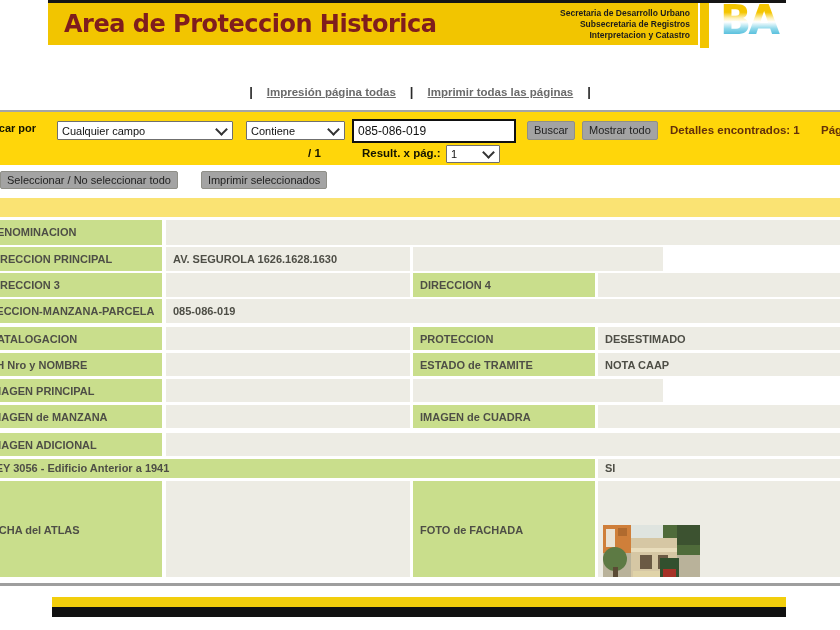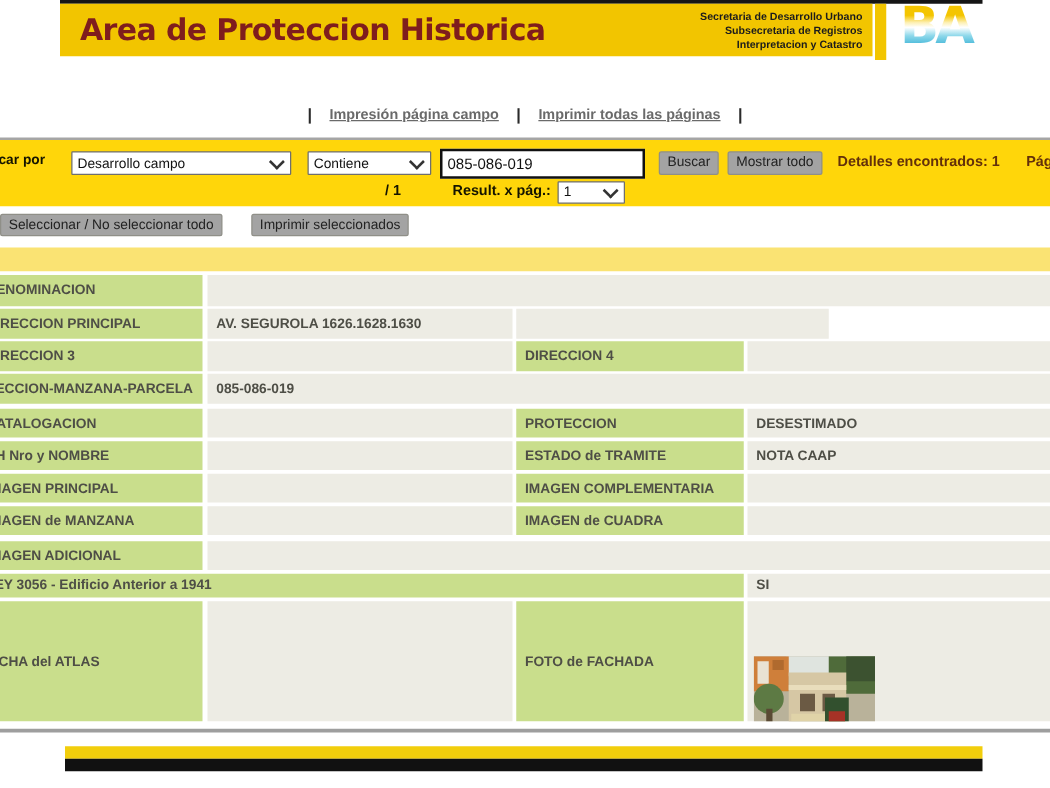--- a/index.html
+++ b/index.html
@@ -97,31 +97,31 @@
     <div>Secretaria de Desarrollo Urbano</div>
     <div>Subsecretaria de Registros</div>
     <div>Interpretacion y Catastro</div>
   </div>
 </div>
 <div class="abs hdr-sep"></div>
 <div class="abs ba-logo">BA</div>
 
 <div class="abs print-row">
   <span class="pipe">|</span>
-  <span class="plink">Impresión página campo</span>
+  <span class="plink">Impresión página todas</span>
   <span class="pipe">|</span>
   <span class="plink">Imprimir todas las páginas</span>
   <span class="pipe">|</span>
 </div>
 <div class="abs rule"></div>
 
 <div class="abs searchbar">
   <div class="abs sb-label" style="left:-22px;top:10px;">Buscar por</div>
   <div class="abs sel" style="left:57px;top:9px;width:176px;height:19px;">
-    <span class="txt">Desarrollo campo</span>
+    <span class="txt">Cualquier campo</span>
     <span class="chev"></span>
   </div>
   <div class="abs sel" style="left:246px;top:9px;width:99px;height:19px;">
     <span class="txt">Contiene</span>
     <span class="chev"></span>
   </div>
   <input class="abs qinput" style="left: 352px; top: 7px; width: 164px; height: 24px;" value="085-086-019">
   <button class="abs btn" style="left:527px;top:9px;">Buscar</button>
   <button class="abs btn" style="left:582px;top:9px;">Mostrar todo</button>
   <div class="abs found" style="left:670px;top:12px;">Detalles encontrados: 1</div>
@@ -175,21 +175,20 @@
 <div class="trow" style="top:353px;">
   <div class="cell lab h23">PH Nro y NOMBRE</div>
   <div class="cell val1 h23"></div>
   <div class="cell lab2 h23">ESTADO de TRAMITE</div>
   <div class="cell val2 h23">NOTA CAAP</div>
 </div>
 
 <div class="trow" style="top:379px;">
   <div class="cell lab h23">IMAGEN PRINCIPAL</div>
   <div class="cell val1 h23"></div>
-  <div class="cell lab2 h23">IMAGEN COMPLEMENTARIA</div>
   <div class="cell val2 h23"></div>
 </div>
 
 <div class="trow" style="top:405px;">
   <div class="cell lab h23">IMAGEN de MANZANA</div>
   <div class="cell val1 h23"></div>
   <div class="cell lab2 h23">IMAGEN de CUADRA</div>
   <div class="cell val2 h23"></div>
 </div>
 

